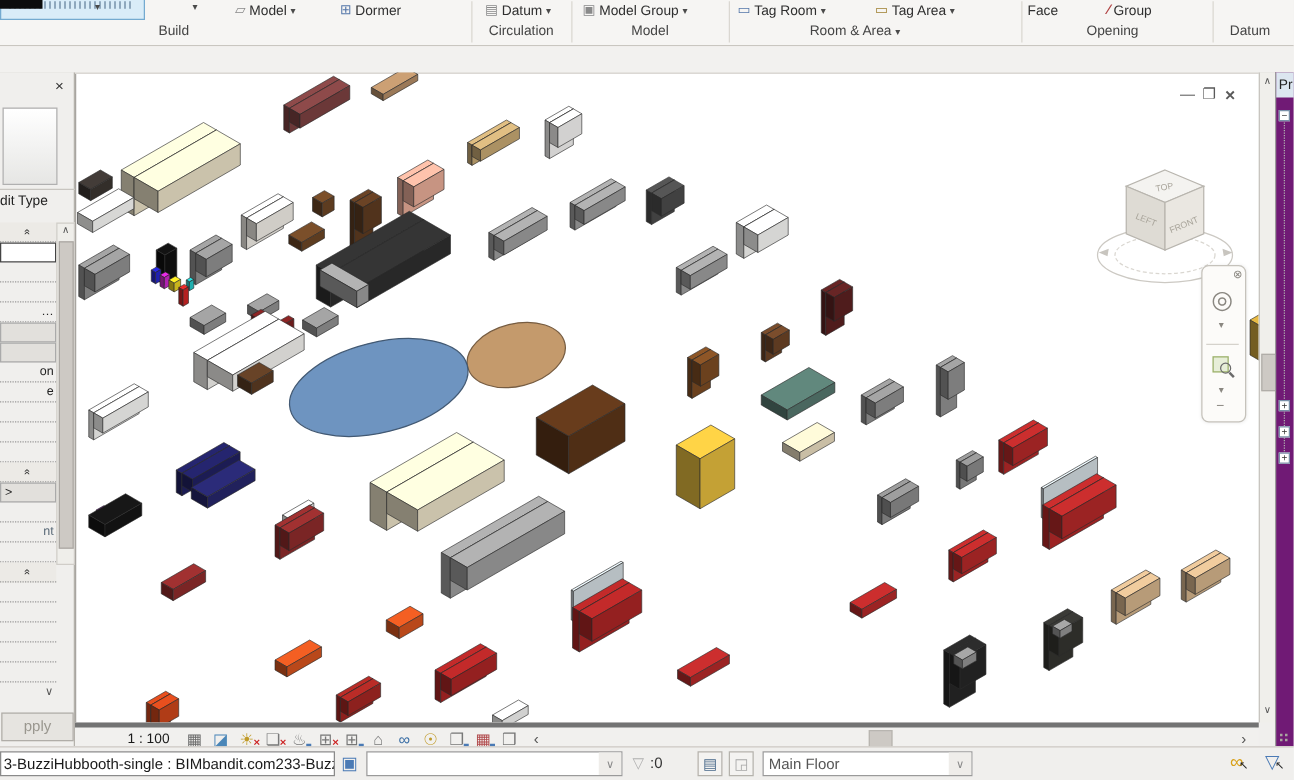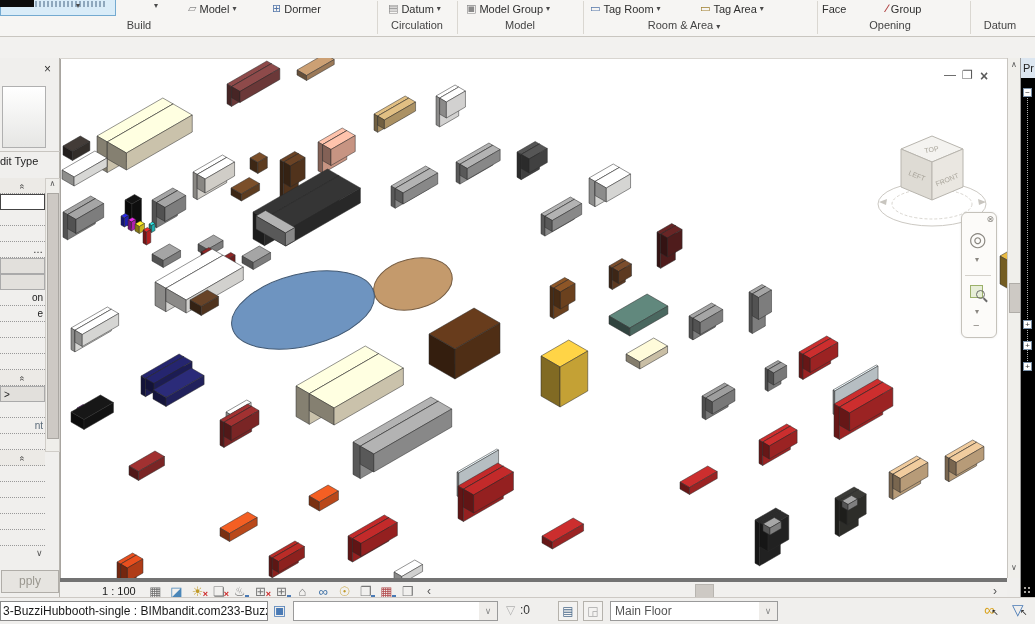--- a/index.html
+++ b/index.html
@@ -65,21 +65,21 @@
            box-sizing:border-box;z-index:6}
   #scale-label{position:absolute;left:42px;top:3px;font-size:11px;color:#1a1a1a}
   #vc-icons{position:absolute;left:88px;top:1px;height:17px;display:flex;gap:6px;align-items:center}
   .vcicon{position:relative;width:15px;text-align:center;font-size:13px;line-height:16px;cursor:default}
   .ovx{position:absolute;right:-3px;bottom:-2px;color:#c22;font-size:9px;font-weight:bold;font-style:normal}
   .ovb{position:absolute;right:-2px;bottom:1px;width:4px;height:4px;background:#4a7ab5;font-style:normal}
   #hs-left{position:absolute;left:367px;top:2px;font-size:12px;color:#555}
   #hs-thumb{position:absolute;left:635px;top:2px;width:17px;height:13px;background:#cdc9c4;border:1px solid #b8b5b0}
   #hs-right{position:absolute;left:933px;top:2px;font-size:12px;color:#555}
   
-  #browser{left:1020px;top:58px;width:15px;height:539px;background:#000000;border-left:1px solid #9a9a9a;
+  #browser{left:1020px;top:58px;width:15px;height:539px;background:#701a75;border-left:1px solid #9a9a9a;
            box-sizing:border-box;z-index:6}
   #browser .hdr{position:absolute;left:0;top:0;width:15px;height:20px;background:#dce6f0;
       font-size:11px;color:#222;padding-left:2px;box-sizing:border-box;line-height:20px}
   .tbox{position:absolute;left:2px;width:9px;height:9px;border:1px solid #7a90a8;background:#fff;
         font-size:8px;line-height:7px;text-align:center;color:#333;box-sizing:border-box}
   #treeline{position:absolute;left:6px;top:40px;height:265px;border-left:1px dotted #b0b0b0}
   
   #statusbar{left:0;top:597px;width:1035px;height:27px;background:#f0efed;border-top:1px solid #cdc9c4;
              box-sizing:border-box;z-index:7}
   #sel-box{position:absolute;left:0;top:3px;width:268px;height:20px;background:#fff;border:1px solid #8a8a8a;

